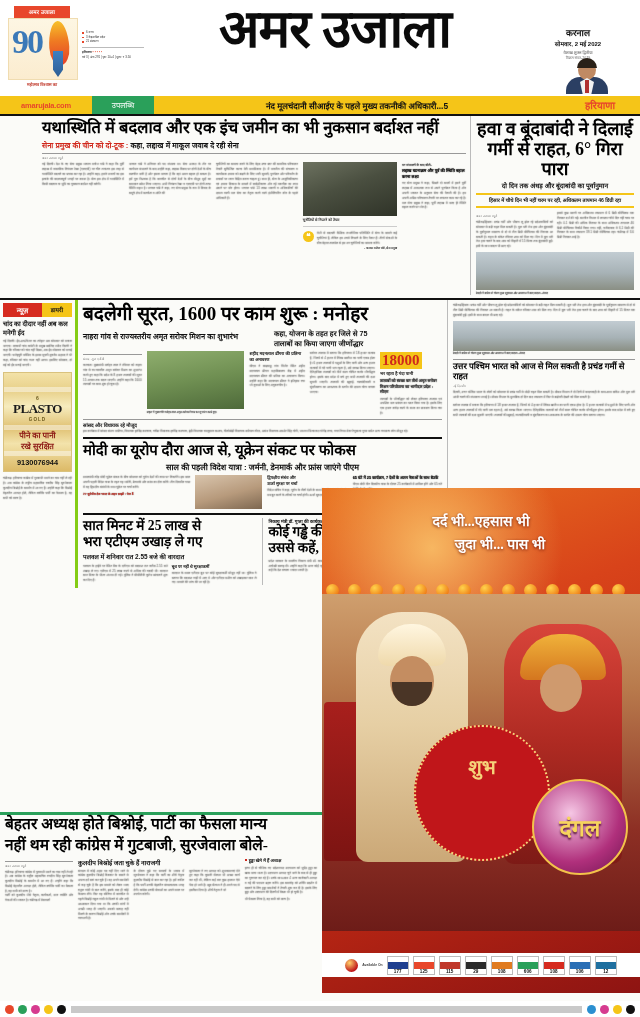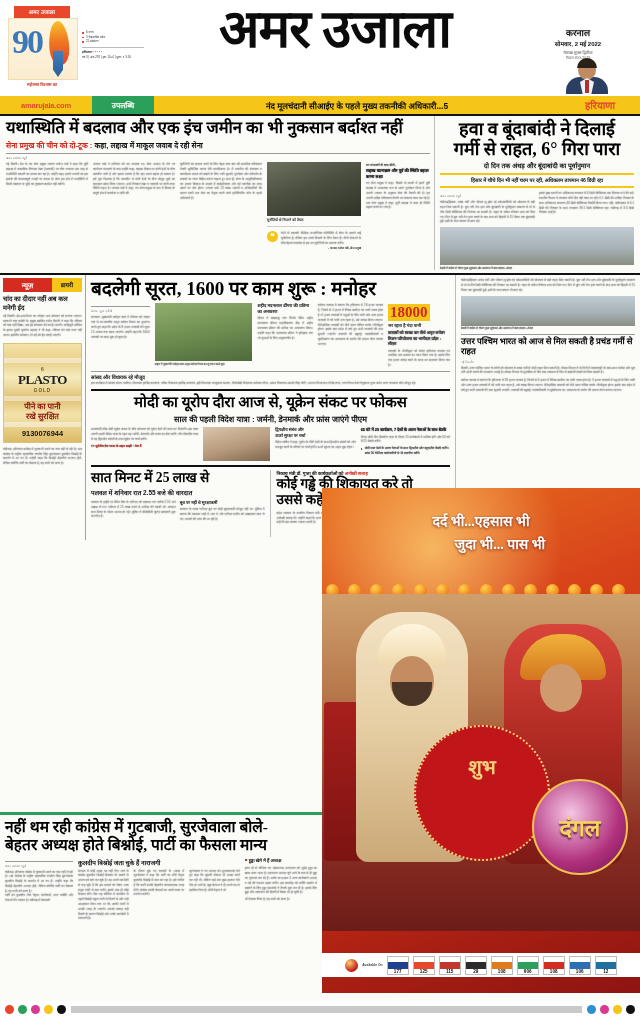--- a/index.html
+++ b/index.html
@@ -50,27 +50,27 @@
   .mh-portrait .head{position:absolute;left:14px;top:2px;width:18px;height:20px;border-radius:50%;background:#c08a63;}
   .mh-portrait .hair{position:absolute;left:13px;top:0px;width:20px;height:10px;border-radius:10px 10px 0 0;background:#2a2118;}
   .mh-portrait .body{position:absolute;left:2px;top:19px;width:42px;height:20px;border-radius:14px 14px 0 0;background:#2b3f63;}
   .mh-portrait .shirt{position:absolute;left:16px;top:20px;width:14px;height:18px;background:#f2f2f2;
      clip-path:polygon(50% 0,100% 22%,78% 100%,22% 100%,0 22%);}
   .mh-portrait .tie{position:absolute;left:21px;top:22px;width:4px;height:13px;background:#b03030;}
 
   
   .strip{position:relative;height:18px;background:#f5c518;display:flex;align-items:center;}
   .strip .site{width:92px;text-align:center;font-size:7.5px;font-weight:bold;color:#e8472b;letter-spacing:-.2px;}
-  .strip .green{width:62px;height:18px;background:#2aa05a;color:#fff;font-size:7.5px;font-weight:bold;
+  .strip .green{width:62px;height:18px;background:#2aa05a;color:#fff;font-size:7.5px;font-weight:normal;
      display:flex;align-items:center;justify-content:center;}
   .strip .promo{flex:1;text-align:center;font-size:8.4px;font-weight:bold;color:#111;}
   .strip .state{width:80px;text-align:center;font-size:10px;font-weight:bold;color:#e8472b;}
 
   
-  .band{display:flex;border-top:2px solid #111;}
+  .band{display:flex;border-top:2px solid #111;padding-left:36px;}
   .band .left{width:434px;padding:3px 4px 0 6px;box-sizing:border-box;}
   .band .divider{width:1px;background:#bbb;}
   .band .right{flex:1;padding:3px 6px 0 5px;box-sizing:border-box;}
 
   .lead-hl{font-size:16.5px;}
   .kicker{margin-top:3px;font-size:7.6px;font-weight:bold;}
   .kicker .red{color:#d0281c;}
   .byline{font-size:3px;color:#666;margin-top:3px;letter-spacing:.2px;}
 
   .cols4{display:flex;gap:5px;margin-top:2px;}
@@ -90,21 +90,21 @@
   .qattr{font-size:2.9px;font-weight:bold;color:#222;text-align:right;margin-top:1px;}
 
   
   .w-hl{font-size:18px;text-align:center;}
   .w-sub{font-size:6.6px;font-weight:bold;text-align:center;margin-top:2px;}
   .w-box{margin-top:3px;border-top:2px solid #f5c518;border-bottom:2px solid #f5c518;padding:2px 0;
      font-size:5.1px;font-weight:bold;text-align:center;line-height:1.35;color:#111;}
 
   
   .main{display:flex;border-top:2px solid #111;margin-top:3px;}
-  .main .sidebar{width:86px;border-right:1px solid #84cc16;padding:3px;box-sizing:border-box;}
+  .main .sidebar{width:78px;border-right:3px solid #84cc16;padding:3px;box-sizing:border-box;}
   .main .center{width:370px;padding:3px 5px;box-sizing:border-box;border-right:1px solid #bbb;}
   .main .rail{flex:1;padding:3px 5px;box-sizing:border-box;}
 
   .newsdiary{display:flex;height:14px;align-items:stretch;}
   .newsdiary .a{flex:1;background:#d62b1f;color:#fff;font-size:7px;font-weight:bold;
      display:flex;align-items:center;justify-content:center;}
   .newsdiary .b{width:30px;background:#f5c518;color:#111;font-size:6px;font-weight:bold;
      display:flex;align-items:center;justify-content:center;}
   .sb-hl{font-size:6.6px;font-weight:bold;line-height:1.25;margin-top:3px;color:#111;
      font-family:"Liberation Serif",serif;}
@@ -126,21 +126,21 @@
   .main-hl{font-size:19px;line-height:1.16;}
   .main-sub{font-size:7.6px;font-weight:bold;margin-top:3px;}
   .main-sub2{font-size:7.2px;font-weight:bold;}
 
   .bignum{font-size:15px;font-weight:bold;color:#d0281c;font-family:"Liberation Serif",serif;
      background:#f5c518;display:inline-block;padding:0 2px;}
 
   .sec-rule{border-top:2px solid #111;margin-top:4px;padding-top:3px;}
 
   
-  .modi-hl{font-size:15px;text-align:center;font-family:Liberation Serif, serif;}
+  .modi-hl{font-size:15px;font-family:Liberation Serif, serif;}
   .modi-sub{font-size:8px;font-weight:bold;text-align:center;margin-top:2px;}
 
   .two-hl{font-size:13.6px;line-height:1.16;}
   .two-sub{font-size:6.4px;font-weight:bold;margin-top:2px;}
   .mini-hd{font-size:4.6px;font-weight:bold;color:#111;}
   .mini-hd .red{color:#d0281c;}
 
   .bullet{font-size:3.1px;line-height:1.55;color:#3a3a3a;padding-left:4px;position:relative;}
   .bullet:before{content:"";position:absolute;left:0;top:1.6px;width:1.8px;height:1.8px;background:#d0281c;}
 
@@ -345,20 +345,27 @@
         </div>
         <div class="ph">9130076944</div>
       </div>
 
       <div class="body-text blur" style="margin-top:4px;">चंडीगढ़। हरियाणा कांग्रेस में गुटबाजी थमने का नाम नहीं ले रही है। अब कांग्रेस के राष्ट्रीय महासचिव रणदीप सिंह सुरजेवाला कुलदीप बिश्नोई के समर्थन में आ गए हैं। उन्होंने कहा कि बिश्नोई बेहतरीन अध्यक्ष होते, लेकिन क्योंकि पार्टी का फैसला है, वह सभी को मान्य है।</div>
     </div>
 
     <div class="center">
       <div class="hl main-hl">बदलेगी सूरत, 1600 पर काम शुरू : मनोहर</div>
 
+      <div style="display:flex;gap:6px;margin-top:3px;">
+        <div style="flex:1.1" class="main-sub">नाहरा गांव से राज्यस्तरीय अमृत सरोवर मिशन का शुभारंभ</div>
+        <div style="flex:1">
+          <div class="main-sub2">कहा, योजना के तहत हर जिले से 75</div>
+          <div class="main-sub2">तालाबों का किया जाएगा जीर्णोद्धार</div>
+        </div>
+      </div>
 
       <div style="display:flex;gap:5px;margin-top:3px;">
         <div style="flex:.9">
           <div class="byline thinrule" style="padding-top:2px;">संवाद न्यूज एजेंसी</div>
           <div class="body-text blur" style="margin-top:2px;">करनाल। मुख्यमंत्री मनोहर लाल ने रविवार को नाहरा गांव से राज्यस्तरीय अमृत सरोवर मिशन का शुभारंभ करते हुए कहा कि प्रदेश के 8 हजार तालाबों की सूरत 15 अगस्त तक बदल जाएगी। उन्होंने कहा कि 1600 तालाबों पर काम शुरू हो चुका है।</div>
         </div>
         <div style="flex:1.5">
           <div class="photo pond" style="height:58px;"></div>
           <div class="cap blur">नाहरा में मुख्यमंत्री मनोहर लाल अमृत सरोवर मिशन का शुभारंभ करते हुए।</div>
         </div>
@@ -402,20 +409,21 @@
             <div style="font-size:3.9px;font-weight:bold;color:#111;line-height:1.35;" class="blur">65 घंटे में 25 कार्यक्रम, 7 देशों के अलग नेताओं के साथ बैठकें</div>
             <div class="body-text blur" style="margin-top:2px;">पीएम मोदी तीन दिवसीय यात्रा के दौरान 25 कार्यक्रमों में शामिल होंगे और 65 घंटे में 25 बैठकें करेंगे।</div>
             <div class="bullet blur" style="margin-top:2px;">मोदी सात देशों के अलग नेताओं के साथ द्विपक्षीय और बहुपक्षीय बैठकें करेंगे। फ्रांस 50 वैश्विक कारोबारियों से भी बातचीत करेंगे।</div>
           </div>
         </div>
       </div>
 
       <div class="sec-rule" style="display:flex;gap:6px;">
         <div style="flex:1;border-right:1px solid #bbb;padding-right:5px;">
           <div class="hl two-hl">सात मिनट में 25 लाख से</div>
+          <div class="hl two-hl">भरा एटीएम उखाड़ ले गए</div>
           <div class="two-sub">पलवल में शनिवार रात 2.55 बजे की वारदात</div>
           <div style="display:flex;gap:4px;margin-top:3px;">
             <div style="flex:1">
               <div class="body-text blur">पलवल के हाईवे पर स्थित बैंक के एटीएम को बदमाश रात करीब 2.55 बजे उखाड़ ले गए। एटीएम में 25 लाख रुपये से अधिक की नकदी थी। वारदात सात मिनट के भीतर अंजाम दी गई। पुलिस ने सीसीटीवी फुटेज खंगालने शुरू कर दिए हैं।</div>
             </div>
             <div style="flex:1">
               <div style="font-size:4.2px;font-weight:bold;color:#111;">बूथ पर नहीं थे सुरक्षाकर्मी</div>
               <div class="body-text blur" style="margin-top:2px;">वारदात के समय एटीएम बूथ पर कोई सुरक्षाकर्मी मौजूद नहीं था। पुलिस ने बताया कि बदमाश गाड़ी में आए थे और एटीएम मशीन को उखाड़कर साथ ले गए। मामले की जांच की जा रही है।</div>
             </div>
           </div>
@@ -449,22 +457,22 @@
       <div class="thinrule" style="margin-top:3px;padding-top:2px;">
         <div class="hl" style="font-size:8.4px;line-height:1.22;">उत्तर पश्चिम भारत को आज से मिल सकती है प्रचंड गर्मी से राहत</div>
         <div class="byline" style="margin-top:2px;">नई दिल्ली।</div>
         <div class="body-text blur" style="margin-top:2px;">दिल्ली, उत्तर पश्चिम भारत के लोगों को सोमवार से प्रचंड गर्मी से थोड़ी राहत मिल सकती है। मौसम विभाग ने दो दिनों में बादलवाही के साथ-साथ बारिश और धूल भरी आंधी चलने की संभावना जताई है। मौसम विभाग के मुताबिक दो दिन बाद तापमान में फिर से बढ़ोतरी देखने को मिल सकती है।</div>
       </div>
       <div class="body-text blur" style="margin-top:3px;">सरोवर तालाब में बनाया कि हरियाणा में 18 हजार तालाब हैं, जिनमें से 4 हजार में लिंक्ड खारीज का पानी एकत्र होता है। 6 हजार तालाबों में पशुओं के लिए पानी और अन्य हजार तालाबों में गंदे पानी भरा रहता है, उसे स्वच्छ किया जाएगा। ऐतिहासिक तालाबों को तीर्थ स्थल घोषित करके जीर्णोद्धार होगा। इसके बाद प्रदेश में बचे हुए सभी तालाबों की दशा सुधारी जाएगी। तालाबों की खुदाई, घाटबंदीवाली व सुंदरीकरण का आवश्यक के स्तर्गत की क्षमता योग्य बनाया जाएगा।</div>
     </div>
   </div>
 
   <div style="position:absolute;left:0;top:812px;width:322px;padding:0 5px;box-sizing:border-box;border-top:3px solid #2aa05a;">
+    <div class="hl cong-hl">बेहतर अध्यक्ष होते बिश्नोई, पार्टी का फैसला मान्य</div>
     <div class="hl cong-hl" style="margin-top:3px;">नहीं थम रही कांग्रेस में गुटबाजी,  सुरजेवाला बोले-</div>
-    <div class="hl cong-hl">बेहतर अध्यक्ष होते बिश्नोई, पार्टी का फैसला मान्य</div>
     <div style="display:flex;gap:5px;margin-top:3px;">
       <div style="flex:.8">
         <div class="byline thinrule" style="padding-top:2px;">अमर उजाला ब्यूरो</div>
         <div class="body-text blur" style="margin-top:2px;">चंडीगढ़। हरियाणा कांग्रेस में गुटबाजी थमने का नाम नहीं ले रही है। अब कांग्रेस के राष्ट्रीय महासचिव रणदीप सिंह सुरजेवाला कुलदीप बिश्नोई के समर्थन में आ गए हैं। उन्होंने कहा कि बिश्नोई बेहतरीन अध्यक्ष होते, लेकिन क्योंकि पार्टी का फैसला है, वह सभी को मान्य है।</div>
         <div class="body-text blur">पार्टी को कुलदीप जैसे नेतृत्व, कार्यकर्ता, मध्य व्यक्ति और नेताओं की जरूरत है। चंडीगढ़ में प्रेसवार्ता</div>
       </div>
       <div style="flex:1.9">
         <div style="font-size:6.4px;font-weight:bold;color:#111;font-family:'Liberation Serif',serif;">कुलदीप बिश्नोई जता चुके हैं नाराजगी</div>
         <div style="display:flex;gap:5px;margin-top:2px;">
           <div style="flex:1" class="body-text blur">संगठन में कोई अहम पद नहीं दिए जाने से कांग्रेस कुलदीप बिश्नोई टिकटार के सामने से अपना दर्द बयां कर चुके हैं। वह अपने समर्थकों से कह चुके हैं कि इस मामले को लेकर जल्द राहुल गांधी से बात करेंगे, इसके बाद ही कोई फैसला लेंगे। फिर वह सोनिया में बातचीत से पहले बिश्नोई राहुल गांधी से मिलने से और उन्हें आश्वासन दिया गया था कि उनकी मांगों में अच्छी जगह दी जाएगी। उसको सलाह नहीं मिलने के कारण बिश्नोई और उनके समर्थकों में नाराजगी है।</div>

